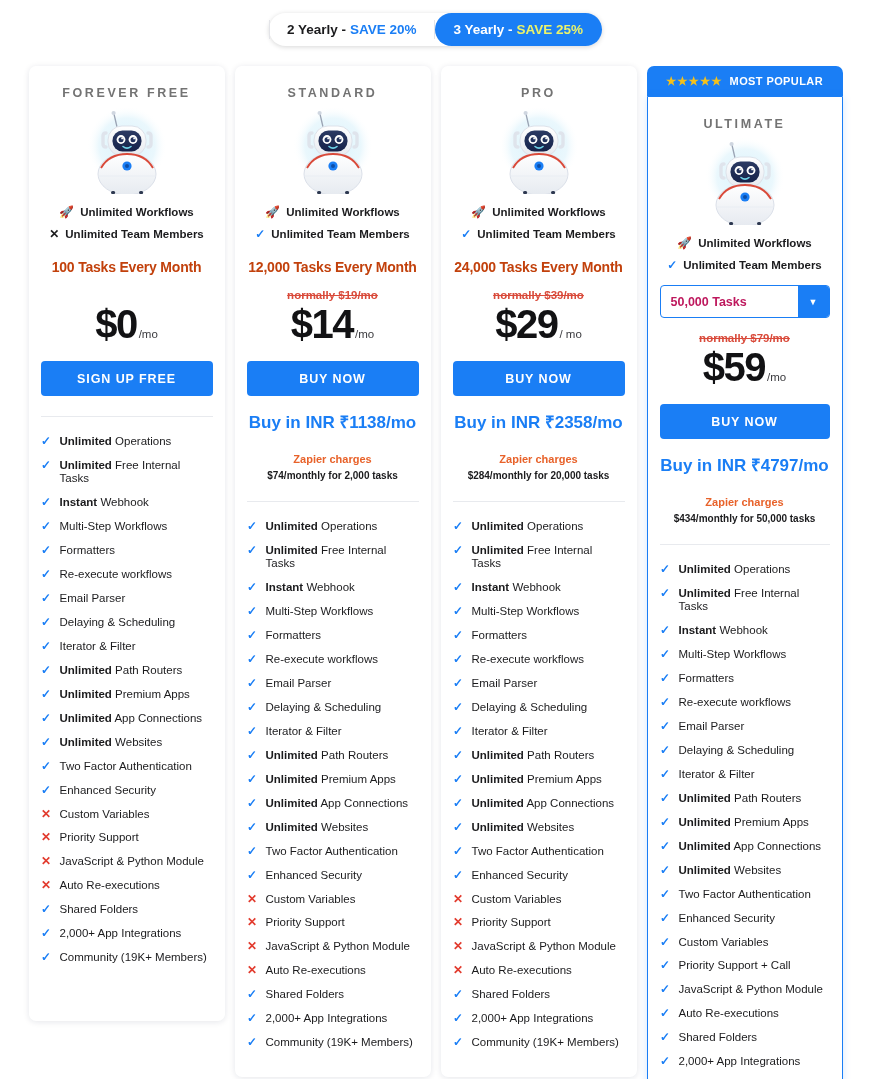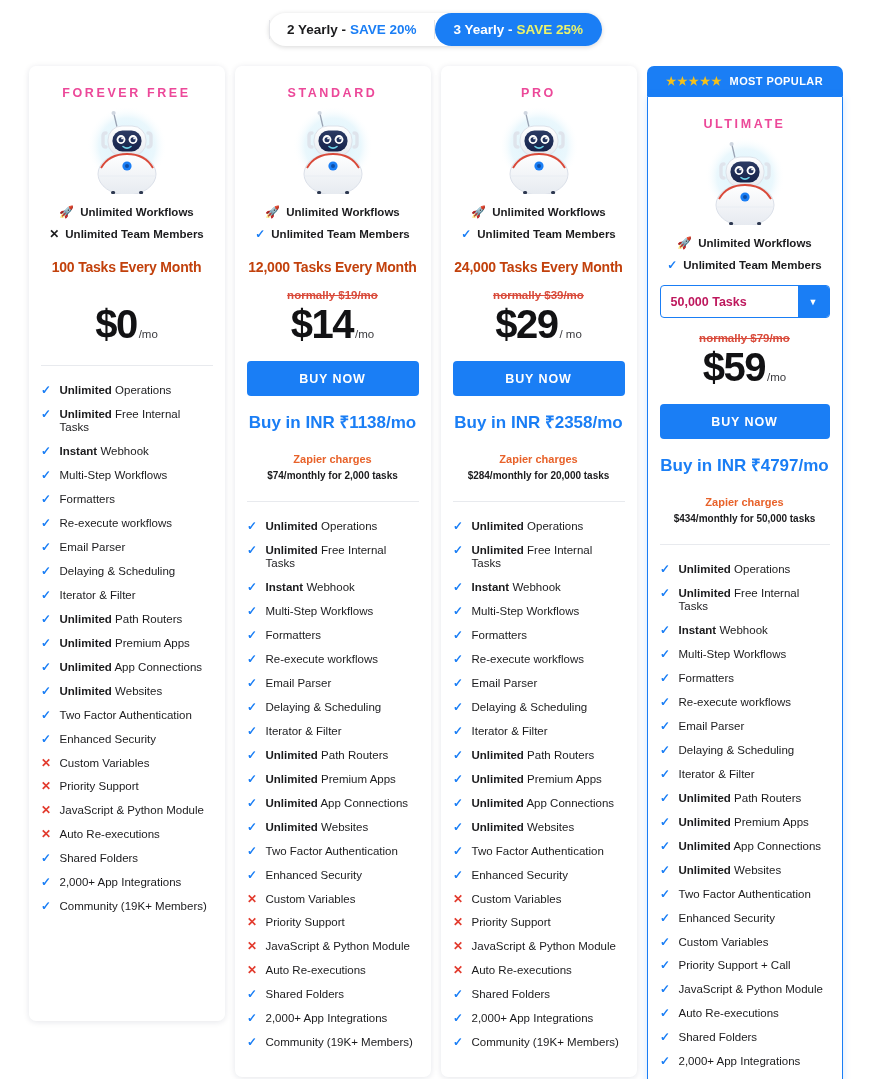--- a/index.html
+++ b/index.html
@@ -100,21 +100,21 @@
     border-radius: 0 0 7px 7px;
     box-shadow: 0 1px 8px rgba(26,126,245,0.18);
     min-height: 960px;
   }
 
   .plan-title {
     text-align: center;
     font-size: 12.5px;
     font-weight: bold;
     letter-spacing: 2.6px;
-    color: #ec4899;
+    color: #737373;
     margin-top: 6px;
   }
 
   
   .mascot {
     height: 92px;
     display: flex;
     align-items: center;
     justify-content: center;
     margin-top: 4px;
@@ -355,20 +355,21 @@
         <div class="top-feat">
           <span class="glyph glyph-cross">✕</span>
           <span>Unlimited Team Members</span>
         </div>
         <div class="tasks-line">100 Tasks Every Month</div>
         <div class="price-spacer"></div>
         <div class="price-row">
           <span class="price-main">$0</span>
           <span class="price-per">/mo</span>
         </div>
+        <button class="buy-btn">SIGN UP FREE</button>
         <div class="divider"></div>
         <div class="feat-list">
           <div class="feat-row">
             <span class="mark yes">✓</span>
             <span><b>Unlimited</b> <span>Operations</span></span>
           </div>
           <div class="feat-row">
             <span class="mark yes">✓</span>
             <span><b>Unlimited</b> <span>Free Internal Tasks</span></span>
           </div>

